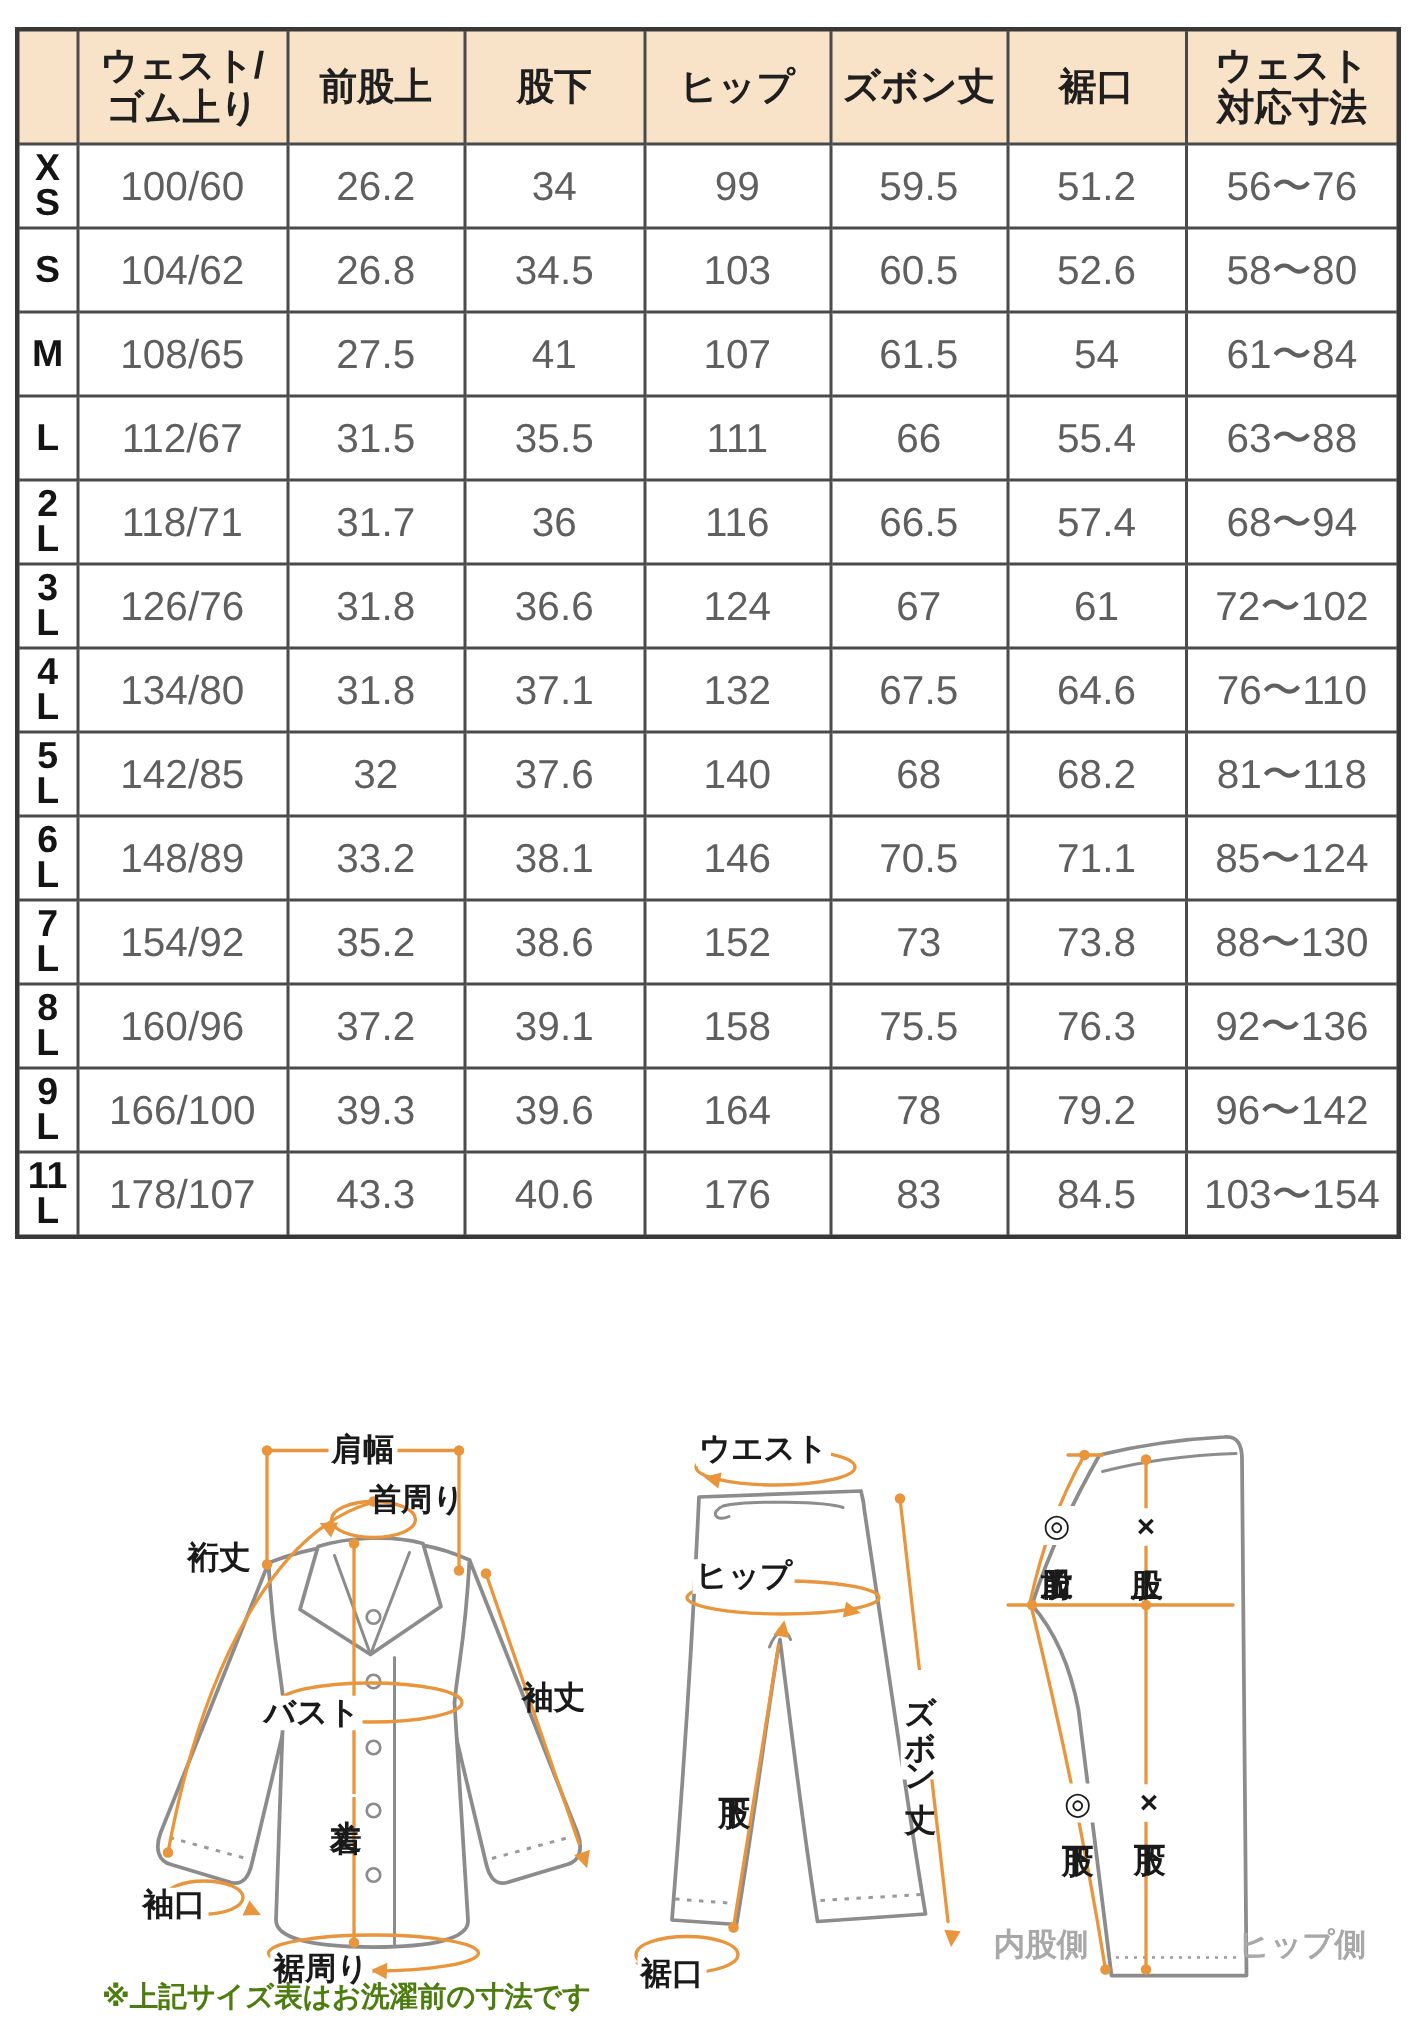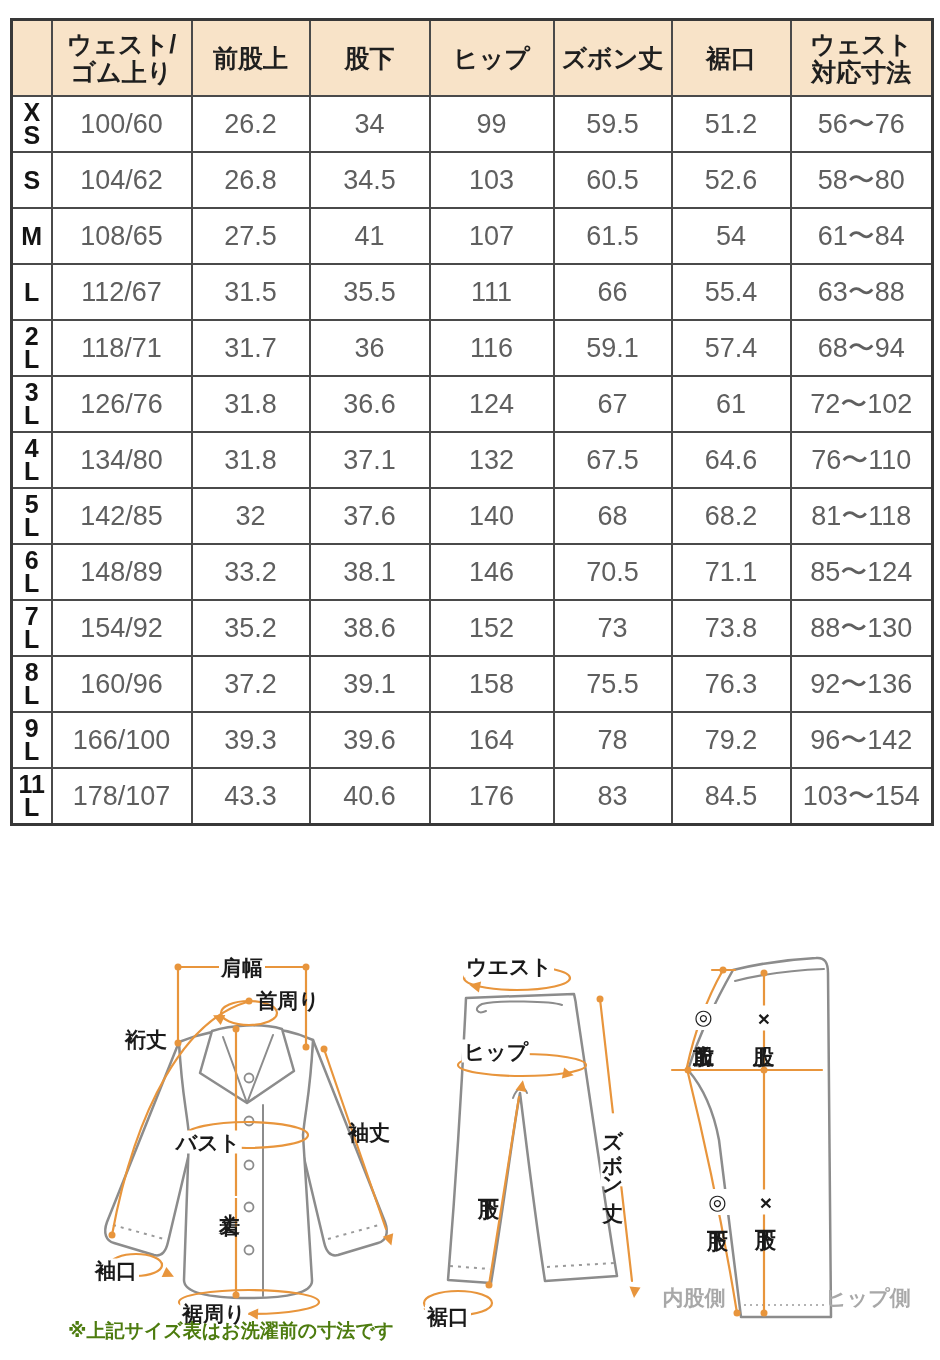--- a/index.html
+++ b/index.html
@@ -107,21 +107,21 @@
           <td>55.4</td>
           <td>63〜88</td>
         </tr>
         <tr>
           <th>2
 L</th>
           <td>118/71</td>
           <td>31.7</td>
           <td>36</td>
           <td>116</td>
-          <td>59.1</td>
+          <td>66.5</td>
           <td>57.4</td>
           <td>68〜94</td>
         </tr>
         <tr>
           <th>3
 L</th>
           <td>126/76</td>
           <td>31.8</td>
           <td>36.6</td>
           <td>124</td>
@@ -300,21 +300,21 @@
         <circle class="odot" cx="748" cy="125" r="3.5"></circle>
 
         <path class="oline" d="M 672,128 C 692,210 710,300 721,368"></path>
         <circle class="odot" cx="721" cy="368" r="3.5"></circle>
         <path class="oline" d="M 748,128 L 748,368"></path>
         <circle class="odot" cx="748" cy="368" r="3.5"></circle>
       </g>
     </svg>
 
     <div class="dlabel wbg" style="left:226px;top:22px;">肩幅</div>
-    <div class="dlabel" style="left:262px;top:55px;margin-left:10px;">首周り</div>
+    <div class="dlabel" style="left:262px;top:55px;">首周り</div>
     <div class="dlabel" style="left:130px;top:94px;">裄丈</div>
     <div class="dlabel wbg" style="left:192px;top:197px;">バスト</div>
     <div class="dlabel" style="left:353px;top:187px;">袖丈</div>
     <div class="dlabel wbg vlabel" style="left:214px;top:252px;">着丈</div>
     <div class="dlabel wbg" style="left:100px;top:325px;">袖口</div>
     <div class="dlabel wbg" style="left:198px;top:368px;">裾周り</div>
 
     <div class="dlabel wbg" style="left:493px;top:21px;">ウエスト</div>
     <div class="dlabel wbg" style="left:480px;top:106px;">ヒップ</div>
     <div class="dlabel wbg vlabel" style="left:597px;top:205px;">ズボン丈</div>

